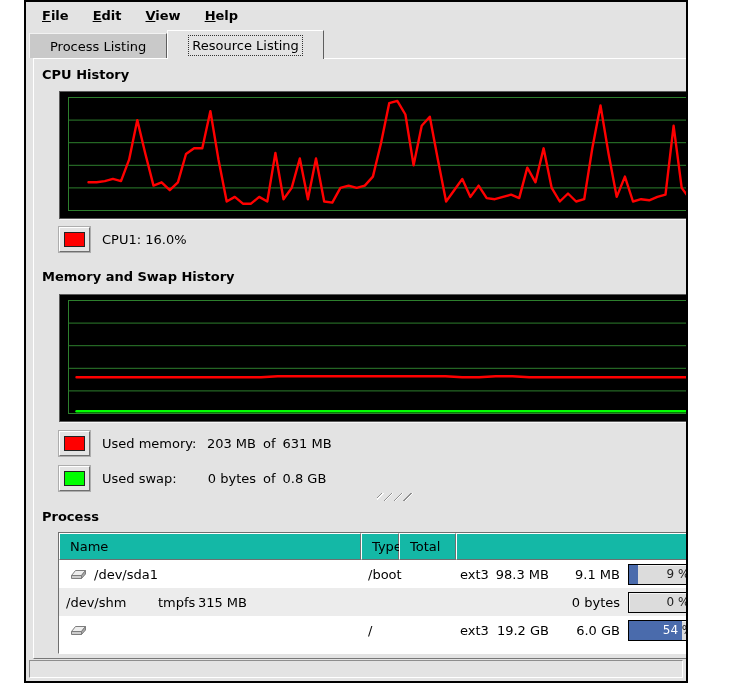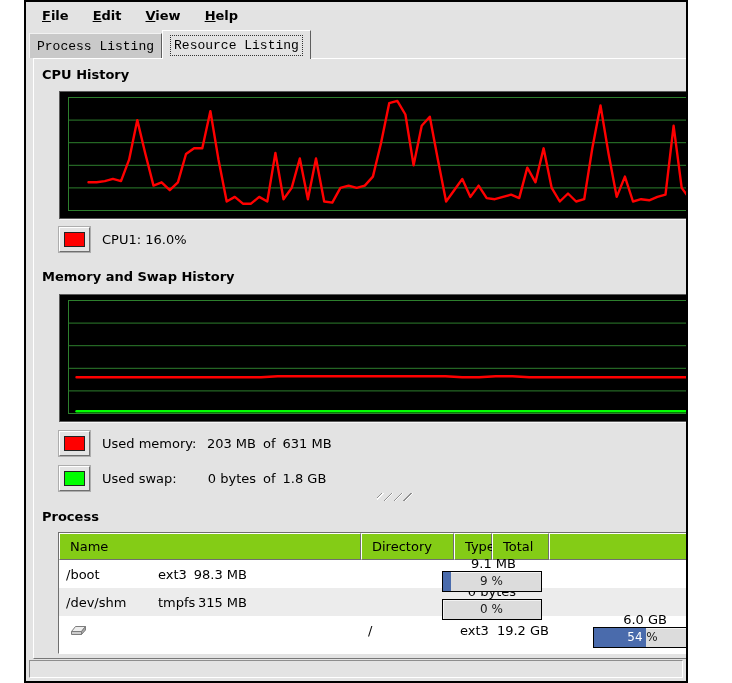--- a/index.html
+++ b/index.html
@@ -9,22 +9,22 @@
     font-family:"DejaVu Sans",sans-serif;font-size:13px;color:#000;
     overflow:hidden;
     margin-left:24px;
   }
   
   .menubar{position:absolute;top:0;left:0;right:0;height:27px;display:flex;align-items:center;padding-left:8px;}
   .menu-item{font-weight:bold;padding:3px 8px;margin-right:8px;cursor:default;}
   .menu-item .ak{text-decoration:underline;}
   
   .tabstrip{position:absolute;top:27px;left:0;right:0;height:29px;display:flex;align-items:flex-end;padding-left:3px;}
-  .tab{box-sizing:border-box;height:25px;display:flex;align-items:center;padding:0 7px;
-       background:#c9c9c9;border-top:1px solid #f2f2f2;border-left:1px solid #f2f2f2;border-right:1px solid #5e5e5e;font-family:Liberation Mono, monospace;}
+  .tab{box-sizing:border-box;height:25px;display:flex;align-items:center;padding:0 20px;
+       background:#c9c9c9;border-top:1px solid #f2f2f2;border-left:1px solid #f2f2f2;border-right:1px solid #5e5e5e;}
   .tab.active{height:29px;background:#e3e3e3;position:relative;z-index:3;margin-bottom:-1px;
        border-top:1px solid #fff;border-left:1px solid #fff;}
   .tab .focus{border:1px dotted #333;padding:2px 3px;}
   
   .page{position:absolute;left:7px;top:56px;width:715px;height:601px;box-sizing:border-box;background:#e3e3e3;
         border-top:1px solid #fff;border-left:1px solid #fff;border-right:1px solid #787878;border-bottom:1px solid #787878;}
   .section-title{position:absolute;left:8px;font-weight:bold;}
   
   .graph{position:absolute;left:25px;width:683px;height:128px;box-sizing:border-box;
          background:#000;border:1px solid #5a5a5a;box-shadow:1px 1px 0 #f7f7f7;}
@@ -41,36 +41,36 @@
   .legend .lcol-of{display:inline-block;margin:0 7px;}
   
   .pane-grip{position:absolute;left:343px;top:434px;width:36px;height:8px;
      background:repeating-linear-gradient(135deg,transparent 0 3px,#8f8f8f 3px 4px,#fdfdfd 4px 5px,transparent 5px 7px);}
   
   .table-wrap{position:absolute;left:24px;top:473px;width:692px;height:122px;box-sizing:border-box;background:#fff;
       border-top:1px solid #6f6f6f;border-left:1px solid #6f6f6f;border-right:1px solid #fff;border-bottom:1px solid #fff;
       display:flex;}
   .table{flex:1;display:flex;flex-direction:column;overflow:hidden;}
   .thead{display:flex;height:27px;flex:none;}
-  .th{box-sizing:border-box;background:#84cc16;display:flex;align-items:center;padding-left:10px;
+  .th{box-sizing:border-box;background:#14b8a6;display:flex;align-items:center;padding-left:10px;
       border-top:1px solid #fff;border-left:1px solid #fff;border-right:1px solid #6f6f6f;border-bottom:1px solid #6f6f6f;}
   .w-name{width:302px;flex:none;}
   .w-dir{width:93px;flex:none;}
   .w-type{width:38px;flex:none;}
   .w-total{width:57px;flex:none;}
   .w-used{flex:1;justify-content:flex-end;}
   .trow{display:flex;height:28px;align-items:center;background:#fff;}
   .trow.alt{background:#ececec;}
   .cell{box-sizing:border-box;display:flex;align-items:center;}
   .cell.name{padding-left:11px;}
   .cell.name .txt{margin-left:7px;}
   .cell.dir{padding-left:7px;}
   .cell.type{padding-left:6px;}
   .cell.total{justify-content:flex-end;padding-right:0;}
-  .cell.used{padding-left:0;flex-direction:column;}
+  .cell.used{padding-left:0;}
   .used-val{display:inline-block;width:57px;text-align:right;flex:none;}
   
   .usage-bar{position:relative;box-sizing:border-box;width:100px;height:21px;margin-left:8px;
              border:1px solid #000;background:#dcdcdc;overflow:hidden;flex:none;
              box-shadow:inset 1px 1px 0 #f2f2f2;}
   .bar-label{position:absolute;left:0;top:0;width:98px;height:19px;line-height:19px;text-align:center;font-size:12px;color:#202020;}
   .bar-fill{position:absolute;left:0;top:0;height:100%;background:#4a6bac;overflow:hidden;}
   .bar-fill .bar-label{color:#fff;}
   
   .vscroll{width:20px;flex:none;background:#c9c9c9;border-left:1px solid #9a9a9a;display:flex;flex-direction:column;}
@@ -150,48 +150,53 @@
       <span class="swatch">
           <span class="color" style="background:#ff0000;"></span>
         </span>
       <span class="ltext"><span class="lcol-label">Used memory:</span><span class="lcol-val">203 MB</span><span class="lcol-of">of</span><span>631 MB</span></span>
     </div>
 
     <div class="legend" style="top:406px;">
       <span class="swatch">
           <span class="color" style="background:#00ff00;"></span>
         </span>
-      <span class="ltext"><span class="lcol-label">Used swap:</span><span class="lcol-val">0 bytes</span><span class="lcol-of">of</span><span>1.8 GB</span></span>
+      <span class="ltext"><span class="lcol-label">Used swap:</span><span class="lcol-val">0 bytes</span><span class="lcol-of">of</span><span>0.8 GB</span></span>
     </div>
 
     <div class="pane-grip"></div>
 
     <div class="section-title" style="top:450px;">Process</div>
 
     <div class="table-wrap">
       <div class="table">
         <div class="thead">
           <div class="th w-name">
               <span>Name</span>
             </div>
-          <div class="th w-dir">
-              <span>Directory</span>
-            </div>
           <div class="th w-type">
               <span>Type</span>
             </div>
           <div class="th w-total">
               <span>Total</span>
             </div>
           <div class="th w-used">
               <span>Used</span>
             </div>
         </div>
 
         <div class="trow">
+          <div class="cell name w-name">
+            <svg class="disk-icon" width="17" height="13" viewBox="0 0 17 13">
+                <polygon points="1.5,7.5 5.5,2.5 15.5,2.5 11.5,7.5" fill="#ededed" stroke="#7d7d7d"></polygon>
+                <polygon points="1.5,7.5 11.5,7.5 11.5,10.5 1.5,10.5" fill="#cccccc" stroke="#7d7d7d"></polygon>
+                <polygon points="11.5,7.5 15.5,2.5 15.5,6 11.5,10.5" fill="#a9a9a9" stroke="#7d7d7d"></polygon>
+              </svg>
+            <span class="txt">/dev/sda1</span>
+          </div>
           <div class="cell dir w-dir">/boot</div>
           <div class="cell type w-type">ext3</div>
           <div class="cell total w-total">98.3 MB</div>
           <div class="cell used w-used">
             <span class="used-val">9.1 MB</span>
             <div class="usage-bar">
               <span class="bar-label">9 %</span>
               <div class="bar-fill" style="width: 9%;">
                   <span class="bar-label">9 %</span>
                 </div>

